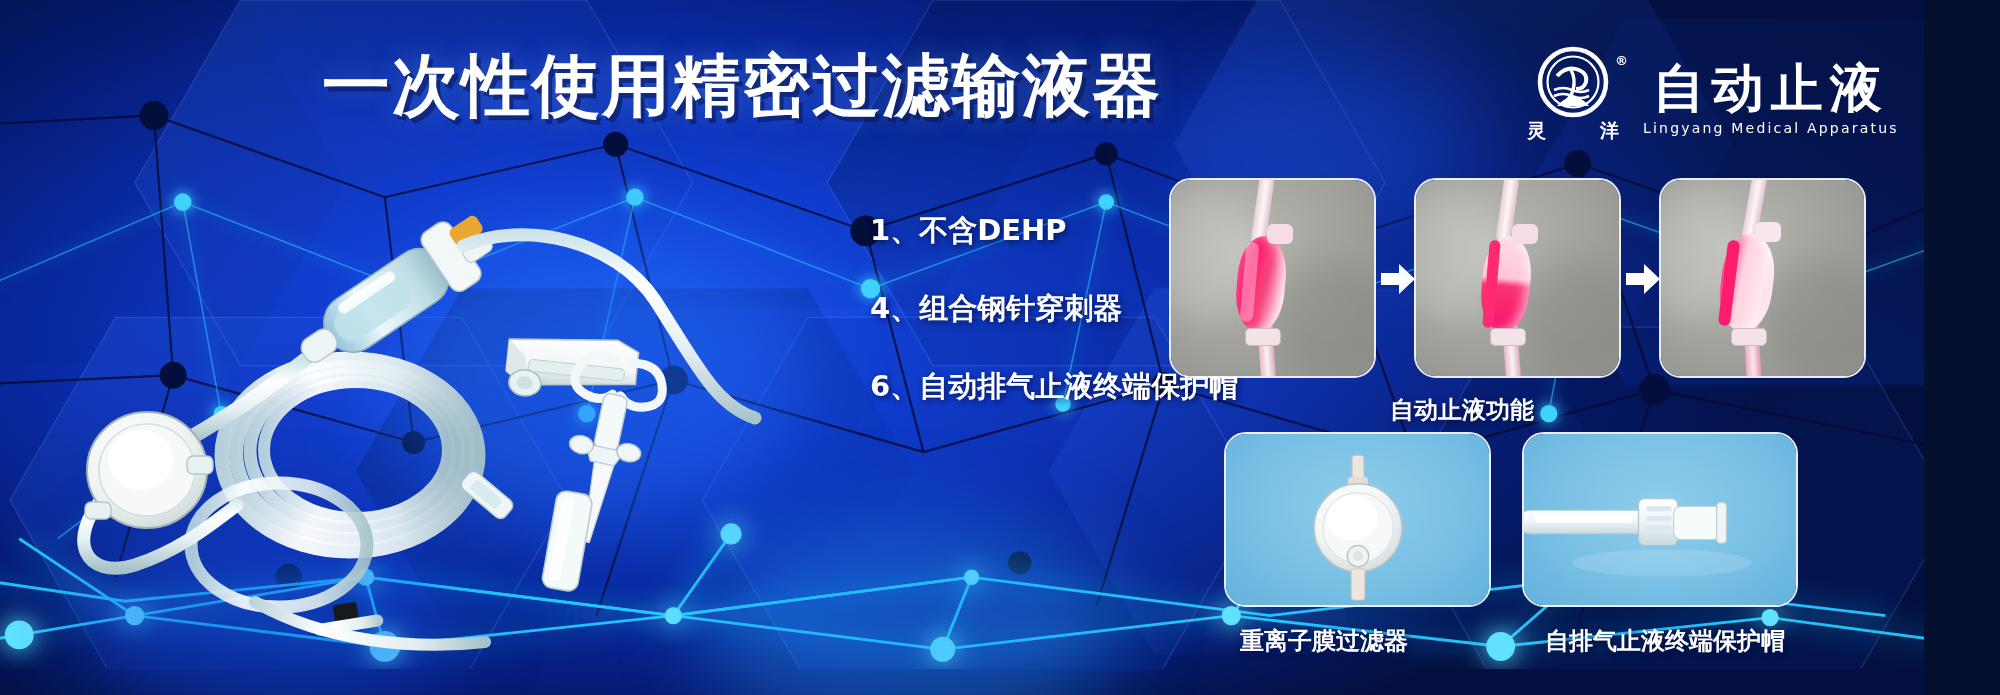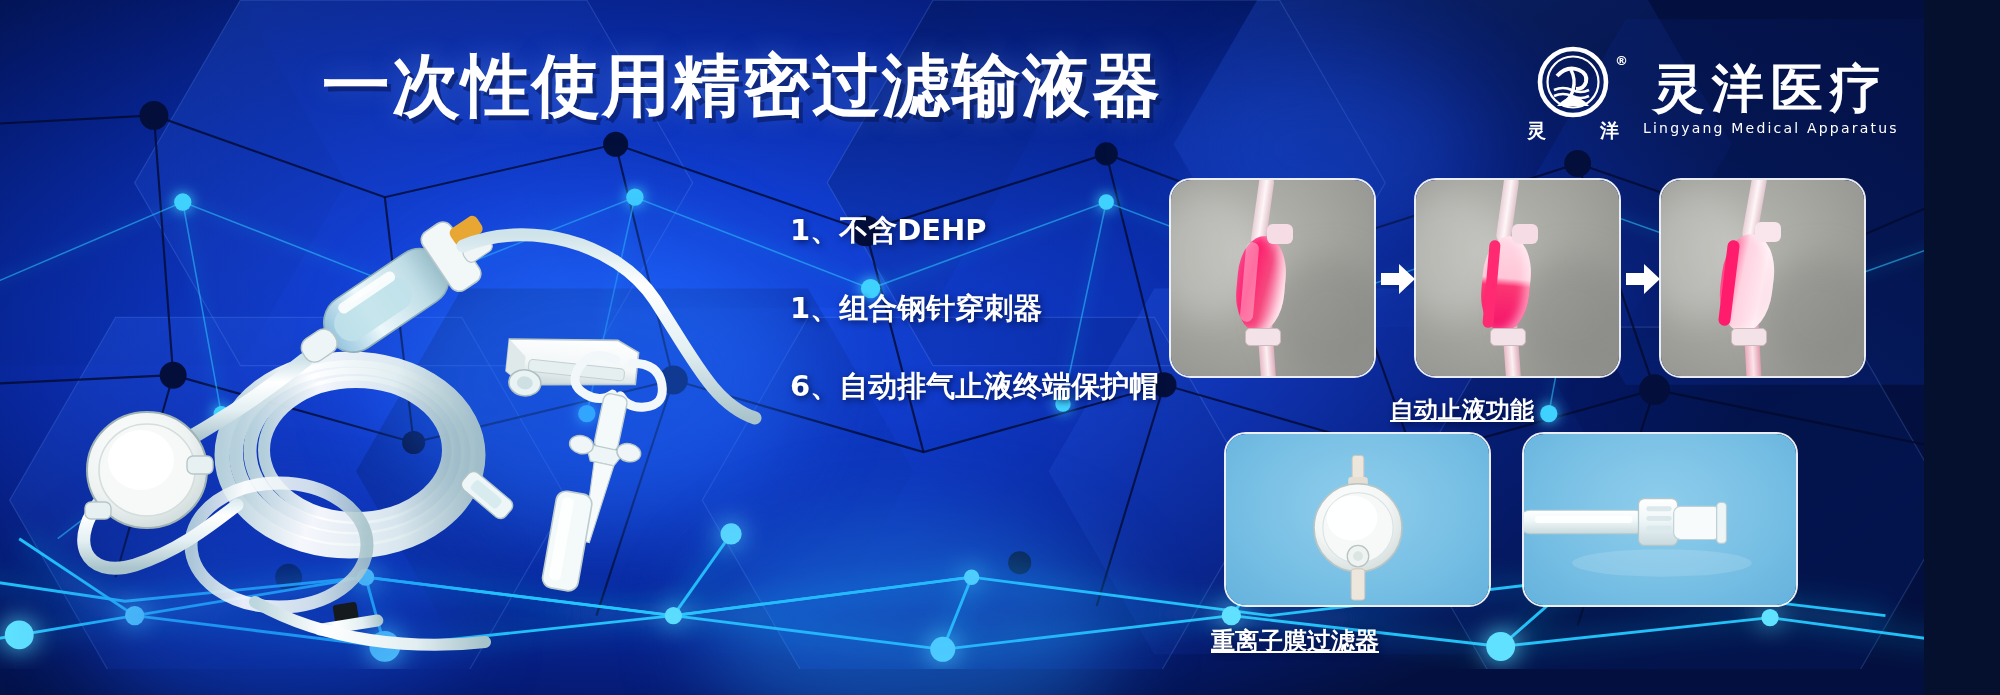--- a/index.html
+++ b/index.html
@@ -42,21 +42,21 @@
   }
   .logo-sub{
     position:absolute;left:0;top:72px;width:92px;display:flex;justify-content:space-between;
     color:#fff;font-size:19px;font-weight:bold;letter-spacing:0;
   }
   .logo-txt{display:flex;flex-direction:column;align-items:center;padding-bottom:4px;}
   .logo-cn{color:#fff;font-size:52px;font-weight:bold;letter-spacing:7px;line-height:1.08;}
   .logo-en{color:#fff;font-size:14px;letter-spacing:2.2px;margin-top:4px;}
 
   
-  .features{position:absolute;left:790px;top:216px;}
+  .features{position:absolute;left:870px;top:216px;}
   .feat{
     color:#fff;font-size:29px;font-weight:bold;line-height:1;
     margin-bottom:49px;white-space:nowrap;
     text-shadow:2px 2px 6px rgba(2,12,60,.75);
   }
   .feat:last-child{margin-bottom:6px;}
 
   
   .card{position:absolute;border-radius:22px;overflow:hidden;border:2px solid rgba(255,255,255,.92);}
   .card.top{top:178px;height:200px;width:207px;}
@@ -68,24 +68,24 @@
   }
   .arrow.a1{left:1379px;}
   .arrow.a2{left:1624px;}
 
   .card.bot{top:432px;height:175px;}
   .card.b1{left:1224px;width:267px;}
   .card.b2{left:1522px;width:276px;}
 
   .cap{
     position:absolute;color:#fff;font-size:24px;font-weight:bold;
-    text-shadow:2px 2px 6px rgba(2,12,60,.8);white-space:nowrap;text-decoration:underline;
+    text-shadow:2px 2px 6px rgba(2,12,60,.8);white-space:nowrap;
   }
   .cap.c-top{left:1390px;top:394px;}
-  .cap.c-b1{left:1211px;top:625px;}
+  .cap.c-b1{left:1240px;top:625px;}
   .cap.c-b2{left:1545px;top:625px;}
 
   
   .ph-grey{
     position:absolute;inset:0;
     background:
       radial-gradient(ellipse at 38% 36%, #b9b9b4 0%, #a8a8a3 42%, #8f8f8b 100%);
   }
   .ph-grey .blurspot{position:absolute;border-radius:50%;filter:blur(16px);background:rgba(255,255,255,.18);}
   .tube{position:absolute;border-radius:6px;}
@@ -257,28 +257,28 @@
         <path d="M27 50 q9 -4 18 0 q9 4 17 0" fill="none" stroke="#fff" stroke-width="2.6"></path>
         <path d="M30 60 q8 -9 16 -9 q9 0 16 9 z" fill="#fff"></path>
       </svg>
       <span class="reg">®</span>
       <span class="logo-sub">
         <b>灵</b>
         <b>洋</b>
       </span>
     </div>
     <div class="logo-txt">
-      <div class="logo-cn">灵洋医疗</div>
+      <div class="logo-cn">自动止液</div>
       <div class="logo-en">Lingyang Medical Apparatus</div>
     </div>
   </div>
 
   <div class="features">
     <div class="feat">1、不含DEHP</div>
-    <div class="feat">1、组合钢针穿刺器</div>
+    <div class="feat">4、组合钢针穿刺器</div>
     <div class="feat">6、自动排气止液终端保护帽</div>
   </div>
 
   <div class="product">
     <svg viewBox="0 0 740 520">
       <defs>
         <linearGradient id="tb" x1="0" y1="0" x2="0" y2="1">
           <stop offset="0" stop-color="#cfe4ea"></stop>
           <stop offset=".28" stop-color="#ffffff"></stop>
           <stop offset=".62" stop-color="#e4f0f3"></stop>
@@ -465,14 +465,15 @@
         <rect x="124" y="84" width="26" height="5" rx="2.5" fill="#dbe9ec"></rect>
         <rect x="124" y="94" width="26" height="5" rx="2.5" fill="#dbe9ec"></rect>
         <rect x="152" y="74" width="48" height="34" rx="7" fill="#f7fbfb" stroke="#c0d2d6" stroke-width="1.2"></rect>
         <rect x="196" y="70" width="10" height="42" rx="4" fill="#eef5f6" stroke="#bacdd1" stroke-width="1.2"></rect>
         <ellipse cx="140" cy="132" rx="92" ry="14" fill="#ffffff" opacity=".14"></ellipse>
       </svg>
     </div>
   </div>
 
   <div class="cap c-b1">重离子膜过滤器</div>
+  <div class="cap c-b2">自排气止液终端保护帽</div>
 
 </div>
 
 </body></html>

